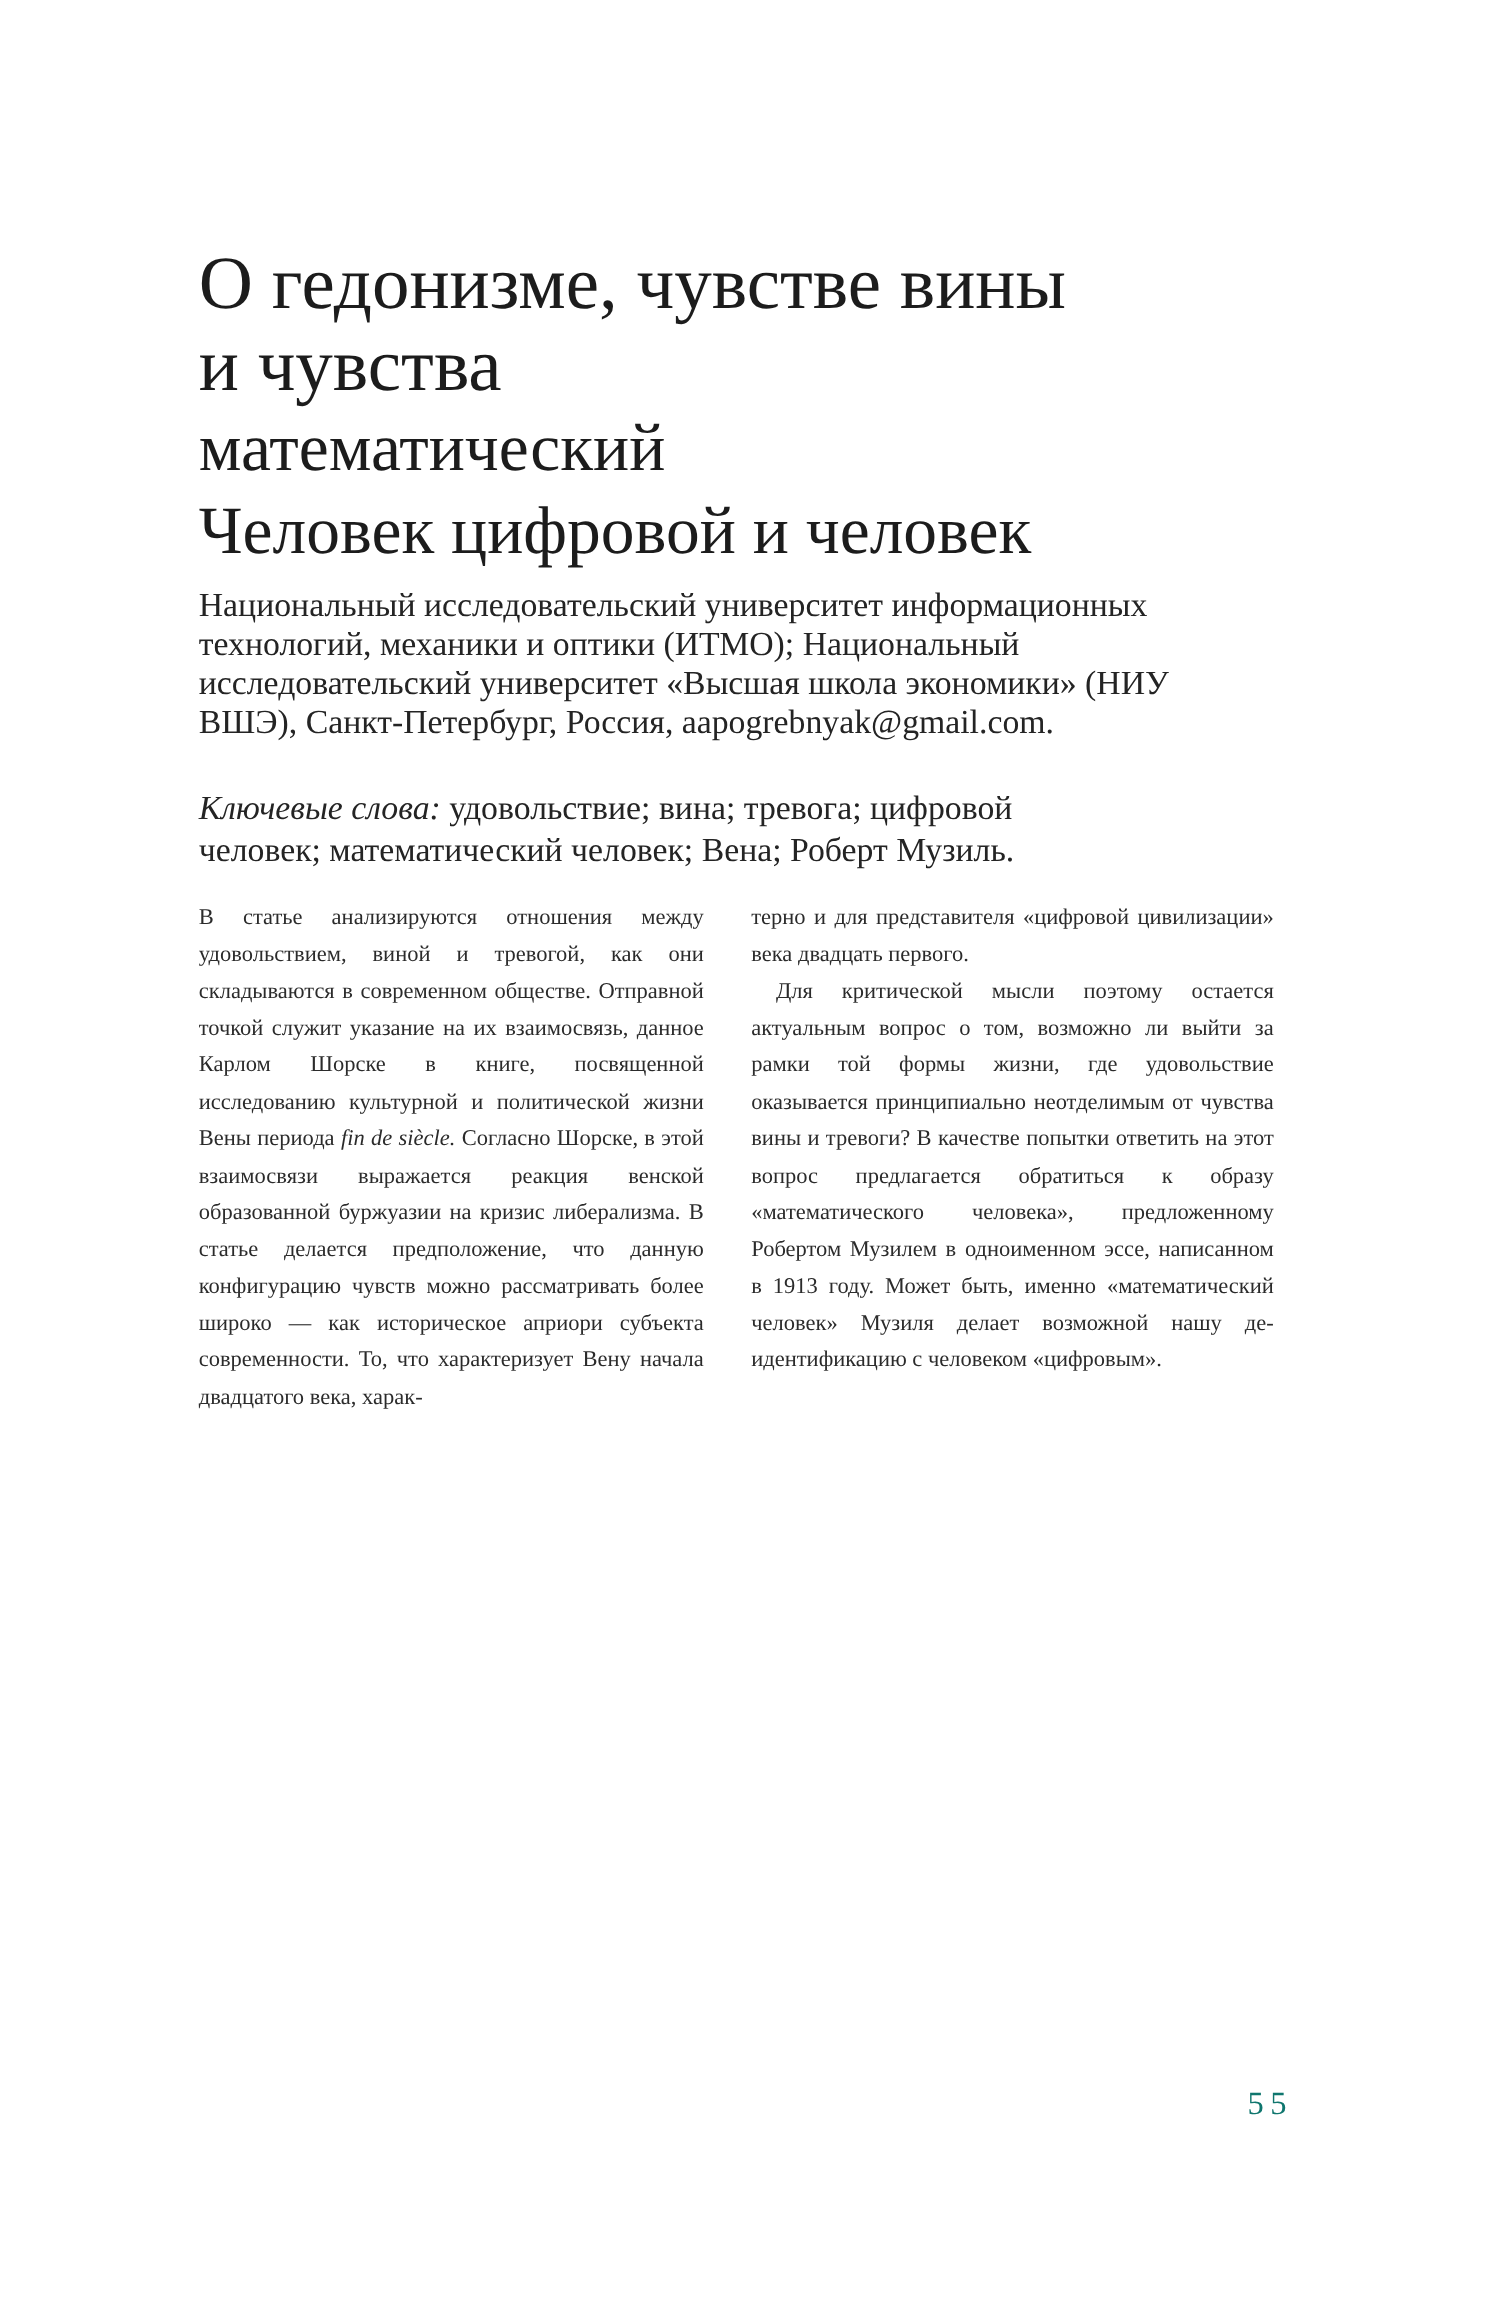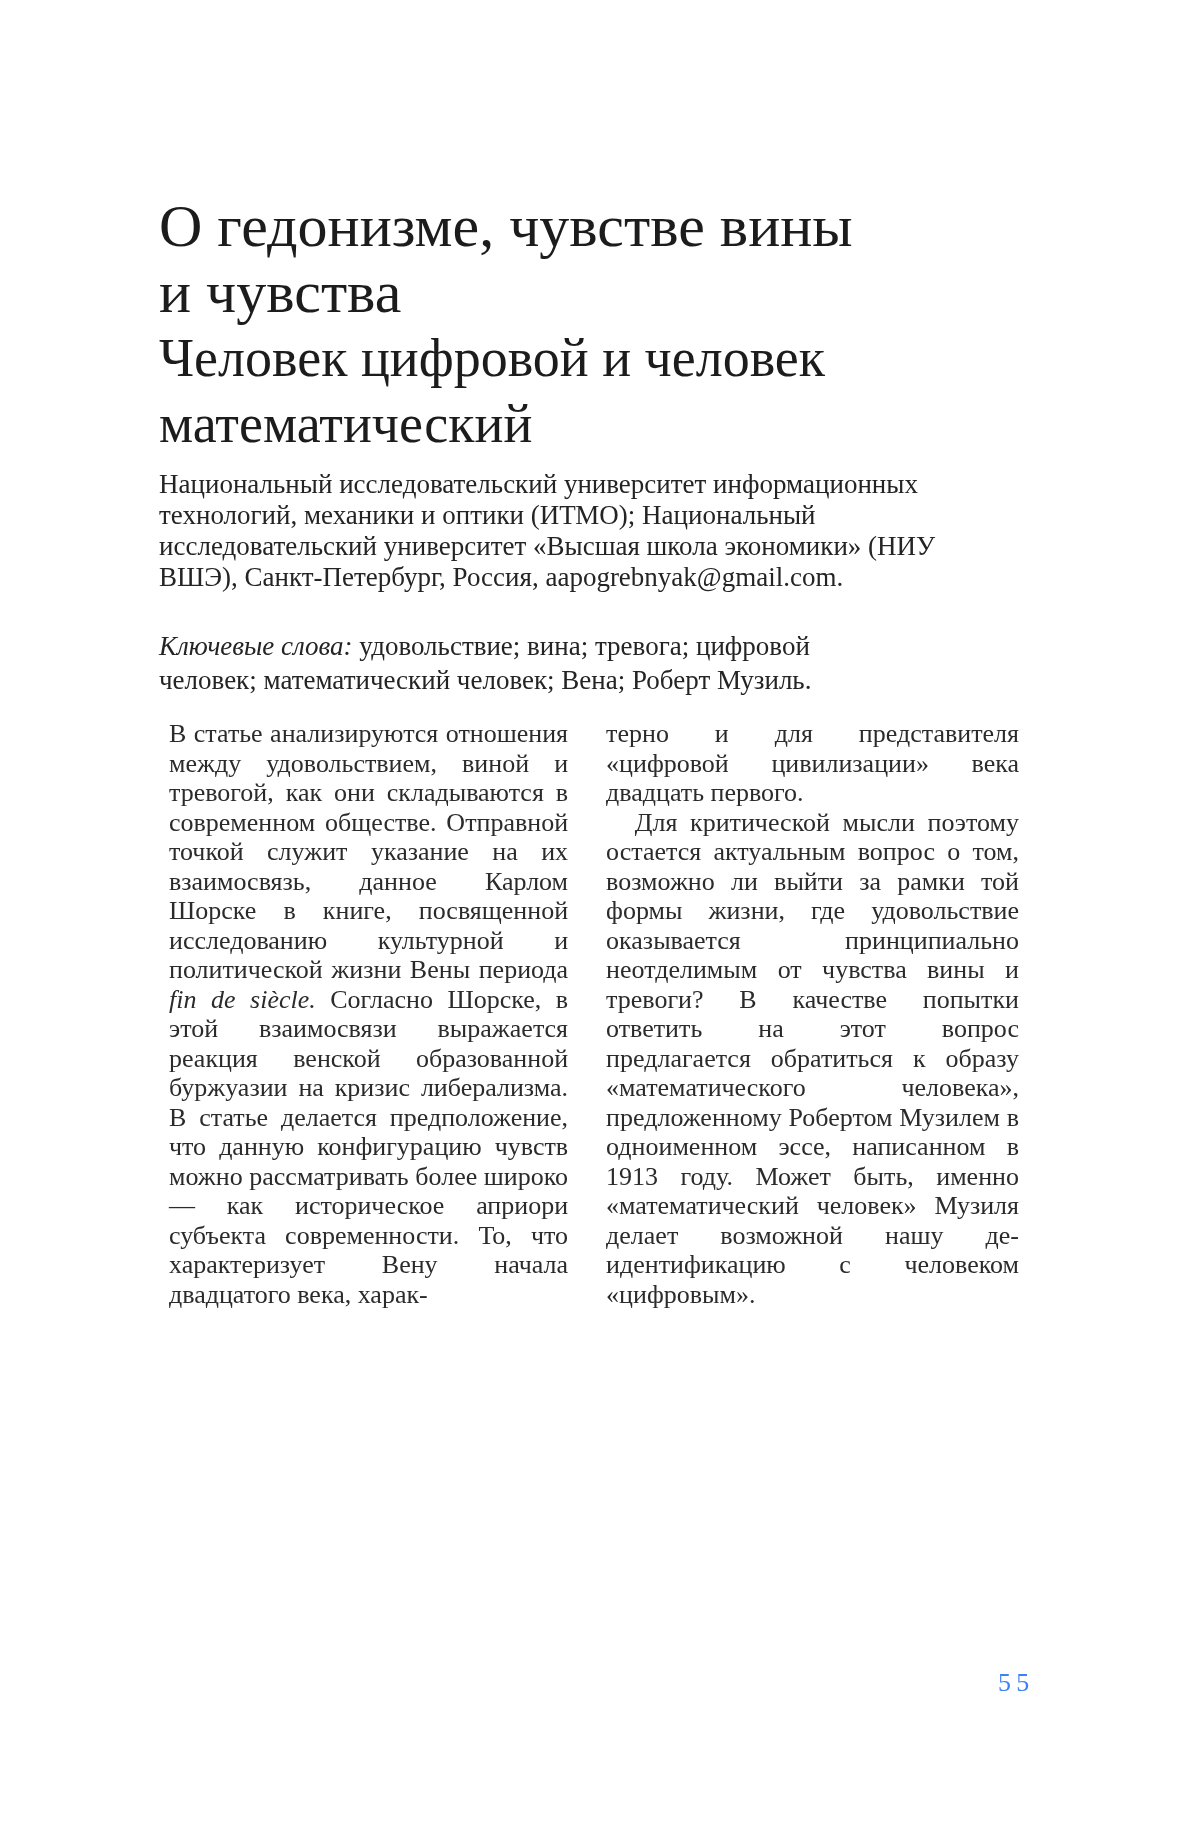--- a/index.html
+++ b/index.html
@@ -53,53 +53,52 @@
     font-size: 27px;
     line-height: 34px;
     width: 690px;
     color: #242424;
   }
   .keywords .kw-label { font-style: italic; text-align: right; }
   .abstract {
     margin-top: 22px;
     display: flex;
     gap: 38px;
-    font-size: 26px;
+    font-size: 18px;
     line-height: 29.5px;
     text-align: justify;
     color: #2b2b2b;
-    margin-left: 10px;
   }
   .abstract p { margin: 0; }
   .col-left  { width: 404px; }
   .col-right { width: 418px; }
   .col-right .indented { text-indent: 1.1em; }
   .italic-seg { font-style: italic; }
   .page-number {
     position: absolute;
     left: 998px;
     top: 1668px;
     font-size: 26px;
     letter-spacing: 0.2em;
-    color: #3b82f6;
+    color: #0f766e;
   }
 </style>
 </head>
 <body>
 
 <div class="page">
 
   <h1 class="title">
     <span class="line">О гедонизме, чувстве вины</span>
     <span class="line">и чувства</span>
   </h1>
 
   <h2 class="subtitle">
+    <span class="line">математический</span>
     <span class="line">Человек цифровой и человек</span>
-    <span class="line">математический</span>
   </h2>
 
 
   <div class="affiliation">Национальный исследовательский университет информационных технологий, механики и оптики (ИТМО); Национальный исследовательский университет «Высшая школа экономики» (НИУ ВШЭ), Санкт-Петербург, Россия, aapogrebnyak@gmail.com.</div>
 
   <div class="keywords">
     <span class="kw-label">Ключевые слова:</span>
     <span>удовольствие; вина; тревога; цифровой человек; математический человек; Вена; Роберт Музиль.</span>
   </div>
 

